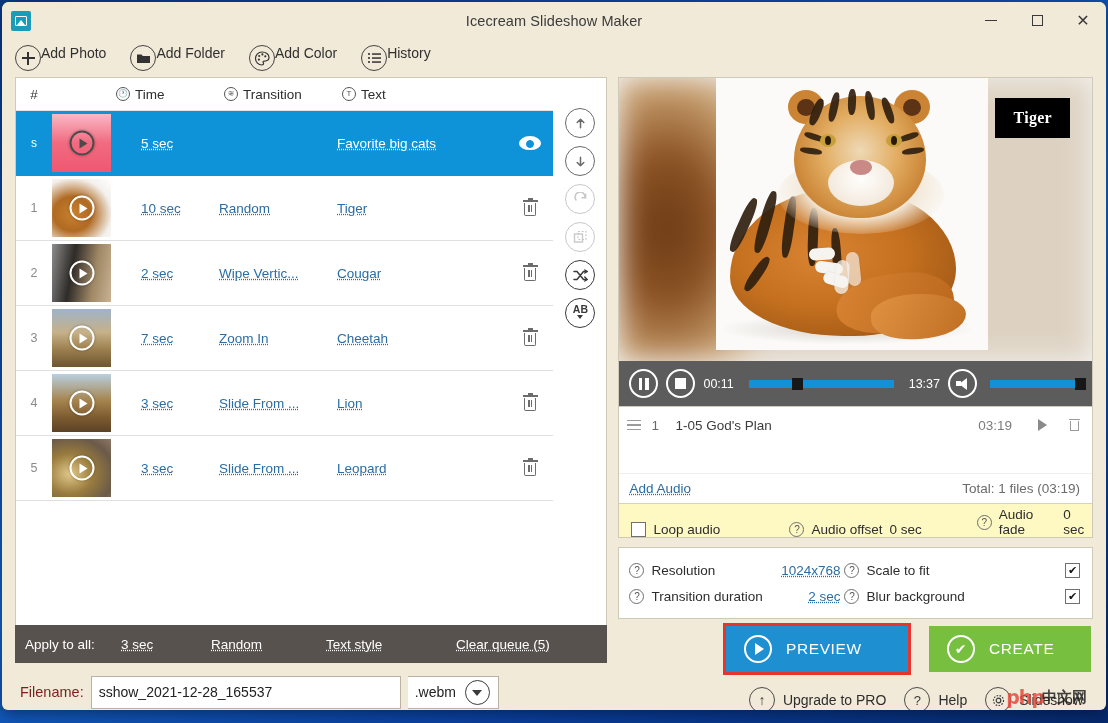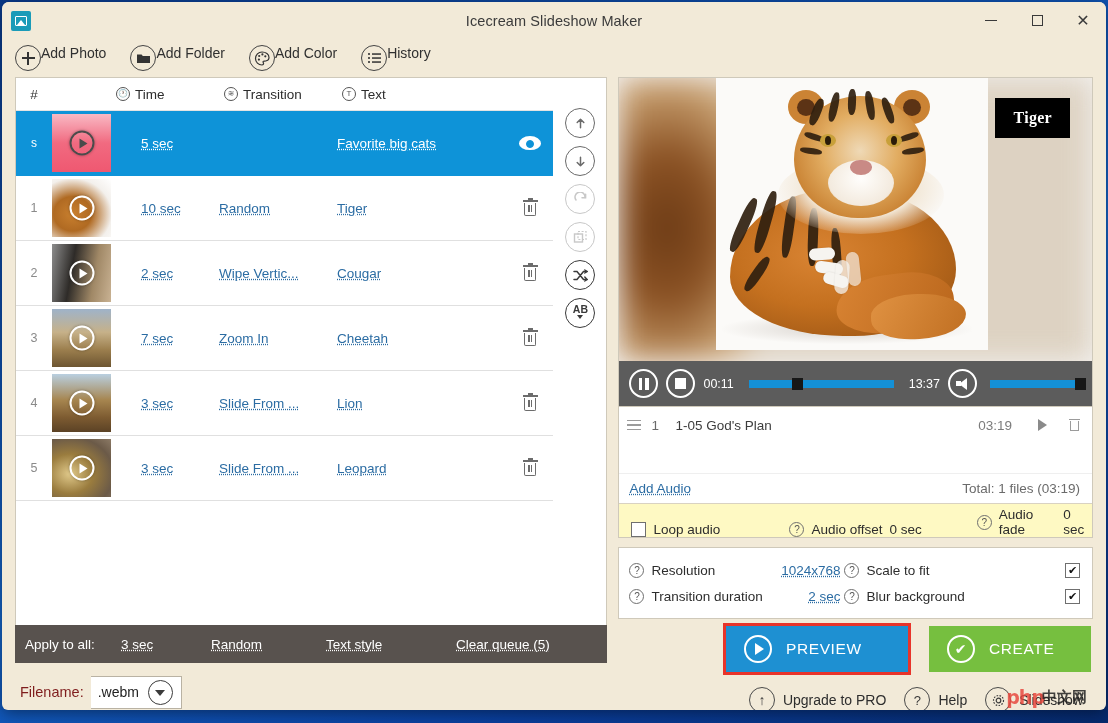--- a/index.html
+++ b/index.html
@@ -729,20 +729,23 @@
       <div id="apply-bar">
         <span class="a-lbl">Apply to all:</span>
         <span class="a-l1"><span class="lnk2">3 sec</span></span>
         <span class="a-l2"><span class="lnk2">Random</span></span>
         <span class="a-l3"><span class="lnk2">Text style</span></span>
         <span class="lnk2">Clear queue (5)</span>
       </div>
 
       <div id="filename-row">
         <span class="fl-lbl">Filename:</span>
+        <div id="fname-box">
+          <span>sshow_2021-12-28_165537</span>
+        </div>
         <div id="ext-box">
           <span>.webm</span>
           <div class="dd-circ"></div>
         </div>
       </div>
     </div>
 
     <div id="right-col">
 
       <div id="preview-card">

